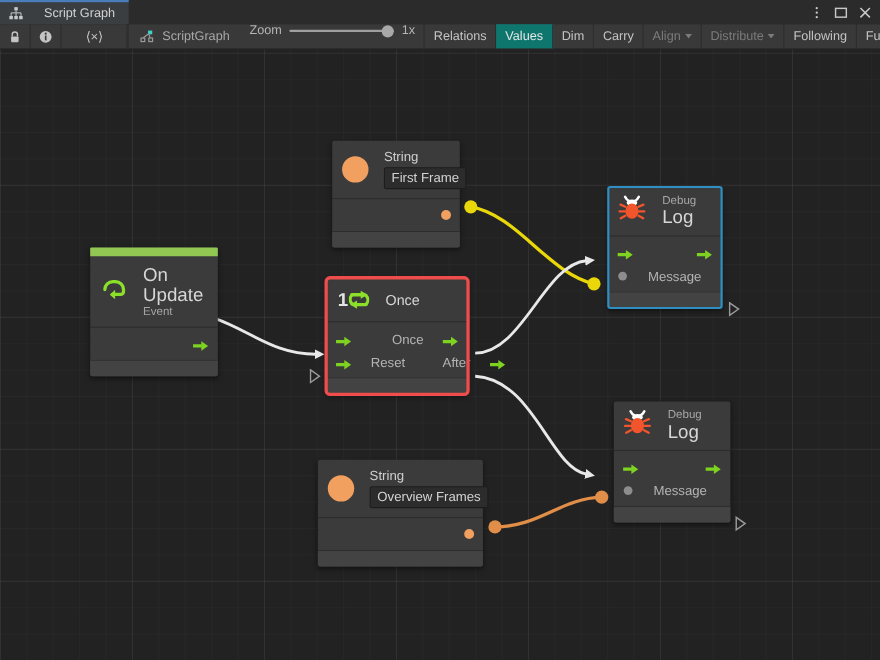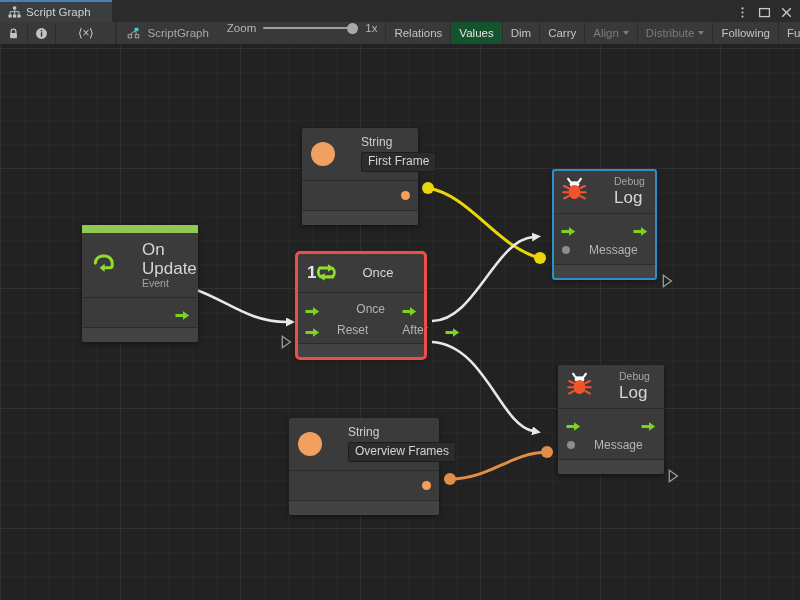--- a/index.html
+++ b/index.html
@@ -29,21 +29,21 @@
     left: 0; top: 0;
     width: 800px; height: 22px;
     background: #2b2b2b;
     display: flex;
     align-items: stretch;
   }
   .tab {
     position: relative;
     display: flex;
     align-items: center;
-    gap: 5px;
+    gap: 19px;
     padding: 0 12px 0 8px;
     height: 22px;
     background: #3a3e41;
     color: #d2d2d2;
     font-size: 11.5px;
     box-sizing: border-box;
     border-top: 2px solid #4a7ebb;
     min-width: 112px;
   }
   .tab-icon { width: 13px; height: 13px; display: block; }
@@ -73,21 +73,21 @@
     align-items: center;
     justify-content: center;
     padding: 0 8px;
     color: #c4c4c4;
     font-size: 11.5px;
     border-right: 1px solid #2d2d2d;
     box-sizing: border-box;
     white-space: nowrap;
   }
   .tb-btn.icononly { padding: 0 7px; }
-  .tb-btn.active { background: #14532d; color: #e6e6e6; }
+  .tb-btn.active { background: #0f766e; color: #e6e6e6; }
   .tb-btn.disabled { color: #7b7b7b; }
   .tb-btn.noborder { border-right: none; }
   .tb-gap { width: 18px; border-right: 1px solid #2d2d2d; }
   .tb-icon { width: 13px; height: 13px; display: block; }
 
   .graphname {
     display: flex;
     align-items: center;
     gap: 7px;
     padding: 0 10px 0 10px;
@@ -157,21 +157,21 @@
     position: absolute;
     background: #3b3b3b;
     border-radius: 2px;
     box-sizing: border-box;
     box-shadow: 0 2px 5px rgba(0,0,0,0.45);
   }
   .node .accentbar { height: 8px; border-radius: 1px 1px 0 0; }
   .node .head {
     display: flex;
     align-items: center;
-    gap: 26px;
+    gap: 14px;
     padding: 7px 10px 7px 9px;
     box-sizing: border-box;
     border-bottom: 1px solid #2c2c2c;
   }
   .node .head-txt { display: flex; flex-direction: column; line-height: 1.12; }
   .ttl-sm { color: #a6a6a6; font-size: 10.5px; }
   .ttl-lg { color: #d6d6d6; font-size: 17px; }
   .ttl-one { color: #d6d6d6; font-size: 13px; }
   .node .body { padding: 4px 0 4px 0; }
   .node .footer {

